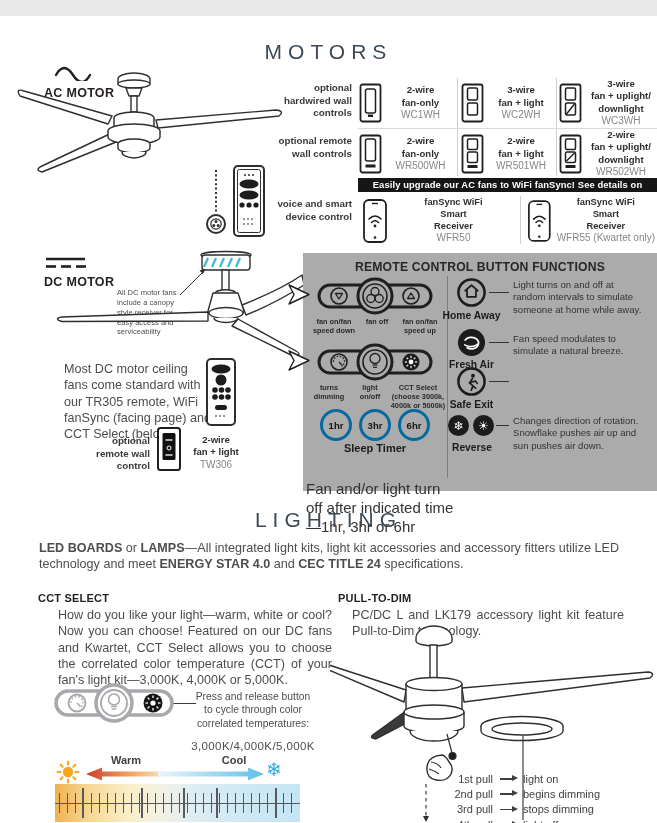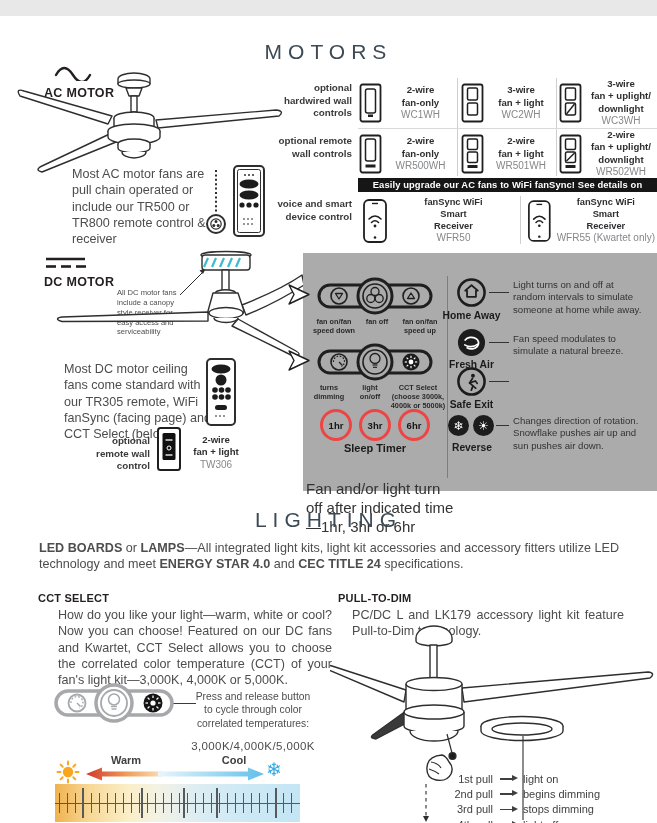--- a/index.html
+++ b/index.html
@@ -16,21 +16,21 @@
   .cell-text{flex:1;font-size:9.6px;font-weight:bold;color:#2f2f31;text-align:center;line-height:1.28}
   .model{font-weight:normal;color:#85878a;font-size:10px}
   .banner{background:#161616;color:#ffffff;font-size:9.4px;font-weight:bold;text-align:center;line-height:14px;letter-spacing:.1px}
   .vdiv{width:1px;background:#cfcfcf}
   .hdiv{height:1px;background:#d9d9d9}
   .panel{background:#ababab}
   .panel-title{font-weight:bold;font-size:12.2px;color:#272727;text-align:center;letter-spacing:.2px}
   .btn-label{font-size:7.3px;font-weight:bold;color:#2a2a2a;text-align:center;line-height:1.25}
   .btn-label-row{display:flex;justify-content:space-between}
   .timer-row{display:flex;gap:7px}
-  .timer-circle{width:26px;height:26px;border:3px solid #ef4444;border-radius:50%;display:flex;align-items:center;justify-content:center;
+  .timer-circle{width:26px;height:26px;border:3px solid #0369a1;border-radius:50%;display:flex;align-items:center;justify-content:center;
                 font-weight:bold;font-size:9.5px;color:#161616}
   .fn-name{font-weight:bold;font-size:10.3px;color:#1b1b1b;text-align:center}
   .fn-desc{font-size:9.6px;color:#333333;line-height:1.28}
   .conn{border-top:1.4px solid #333333}
   .h3{font-weight:bold;font-size:11px;color:#231f20;letter-spacing:.2px}
   .press-note{font-size:10.3px;line-height:1.3;color:#4d4d4f;text-align:center}
   .press-values{font-size:11.5px;color:#4d4d4f;text-align:center;letter-spacing:.4px}
   .temp-word{font-weight:bold;font-size:11px;color:#3f3f41;text-align:center}
   .scale-bar{background:linear-gradient(90deg,#f0b24f 0%,#f7d896 14%,#fbeec8 30%,#f3f2e4 42%,#ddedf3 58%,#cfe9f5 75%,#c4e5f4 100%)}
   .scale-ticks{position:absolute;left:4px;right:4px;top:9px;bottom:9px;
@@ -70,21 +70,20 @@
     <path d="M106,62 L30,98 q-8,4 0,6 L114,70 z"></path>
     <ellipse cx="122" cy="50" rx="20" ry="6"></ellipse>
     <path d="M102,50 v9 a20,6 0 0 0 40,0 v-9"></path>
     <ellipse cx="122" cy="63" rx="26" ry="7"></ellipse>
     <path d="M96,63 v6 a26,7 0 0 0 52,0 v-6"></path>
     <ellipse cx="122" cy="76" rx="16" ry="5"></ellipse>
     <path d="M106,76 v4 a16,5 0 0 0 32,0 v-4"></path>
     <path d="M110,84 a12,6 0 0 0 24,0"></path>
   </svg>
 
-  <div class="abs para" style="left:72px;top:150px;width:142px">Most AC motor fans are pull chain operated or include our TR500 or TR800 remote control &amp; receiver</div>
 
   <svg class="abs" style="left:203px;top:152px" width="26" height="70" viewBox="0 0 26 70">
     <line x1="13" y1="2" x2="13" y2="45" stroke="#2e2e2e" stroke-width="2" stroke-dasharray="2,2.4"></line>
     <circle cx="13" cy="56" r="9" fill="#ffffff" stroke="#2e2e2e" stroke-width="2"></circle>
     <circle cx="13" cy="56" r="5.2" fill="none" stroke="#2e2e2e" stroke-width="1.2"></circle>
     <circle cx="13" cy="53.6" r="1.5" fill="#2e2e2e"></circle>
       <circle cx="10.8" cy="57.6" r="1.5" fill="#2e2e2e"></circle>
       <circle cx="15.2" cy="57.6" r="1.5" fill="#2e2e2e"></circle>
   </svg>
 
@@ -277,20 +276,21 @@
     <circle cx="13" cy="22" r="2" fill="none" stroke="#ffffff" stroke-width="1"></circle>
     <line x1="9.5" y1="29" x2="16.5" y2="29" stroke="#ffffff" stroke-width="1.3"></line>
   </svg>
   <div class="abs cell-text" style="left:184px;top:418px;width:64px">
     <div>2-wire</div>
     <div>fan + light</div>
     <div class="model">TW306</div>
   </div>
 
   <div class="abs panel" style="left:303px;top:237px;width:354px;height:238px"></div>
+  <div class="abs panel-title" style="left:303px;top:244px;width:354px">REMOTE CONTROL BUTTON FUNCTIONS</div>
 
   <svg class="abs" style="left:288px;top:268px" width="23" height="21" viewBox="0 0 23 21">
     <polygon points="1,1 21,10.5 1,20 6,10.5" fill="#ffffff" stroke="#1f1f1f" stroke-width="1.4" stroke-linejoin="round"></polygon>
   </svg>
   <svg class="abs" style="left:288px;top:334px" width="23" height="21" viewBox="0 0 23 21">
     <polygon points="1,1 21,10.5 1,20 6,10.5" fill="#ffffff" stroke="#1f1f1f" stroke-width="1.4" stroke-linejoin="round"></polygon>
   </svg>
 
   <svg class="abs" style="left:313px;top:259px" width="124" height="42" viewBox="0 0 124 42">
     <rect x="6" y="10" width="112" height="22" rx="11" fill="#ababab" stroke="#1f1f1f" stroke-width="3"></rect>

